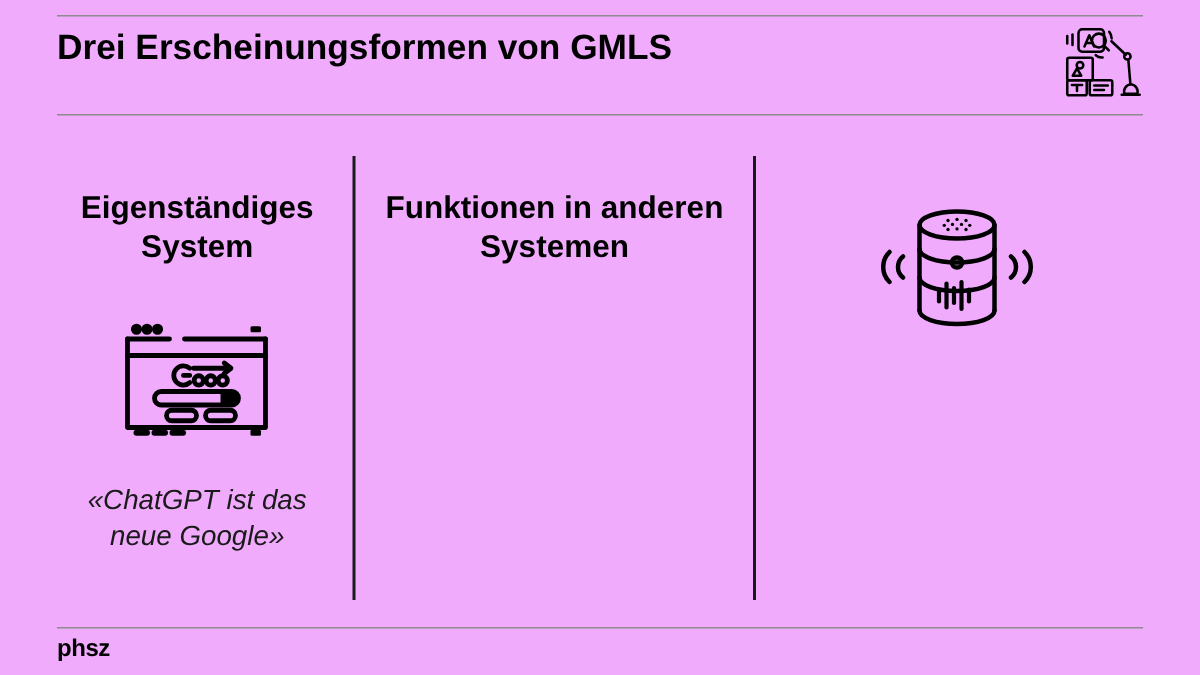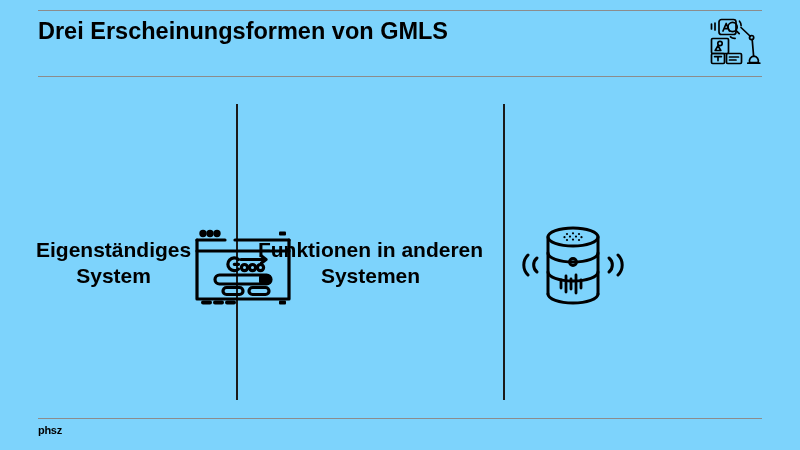--- a/index.html
+++ b/index.html
@@ -7,21 +7,21 @@
     width: 800px;
     height: 450px;
     background: #ffffff;
     font-family: "Liberation Sans", sans-serif;
     overflow: hidden;
   }
   .slide {
     position: relative;
     width: 800px;
     height: 450px;
-    background: #7dd3fc;
+    background: #f0abfc;
   }
 
   
   .rule-top {
     position: absolute;
     left: 38px;
     top: 10px;
     width: 724px;
     height: 1px;
     background: #8c8c8c;
@@ -60,24 +60,23 @@
     top: 104px;
     width: 744px;
     height: 296px;
     display: flex;
     flex-direction: row;
     align-items: stretch;
   }
   .col {
     position: relative;
     display: flex;
-    flex-direction: row;
+    flex-direction: column;
     align-items: center;
     padding: 0 8px;
-    justify-content: space-between;
   }
   .col-1 { width: 208px; }
   .col-2 { width: 267px; }
   .col-3 { width: 269px; }
 
   .divider {
     width: 2px;
     background: #1a1a1a;
     align-self: stretch;
     flex: 0 0 2px;
@@ -121,21 +120,21 @@
     left: 38px;
     top: 418px;
     width: 724px;
     height: 1px;
     background: #8c8c8c;
   }
   .footer-logo {
     position: absolute;
     left: 38px;
     top: 424px;
-    font-size: 11px;
+    font-size: 16px;
     font-weight: bold;
     color: #000000;
     letter-spacing: -0.3px;
     font-family: "Liberation Sans", sans-serif;
   }
 </style>
 </head>
 <body>
 
 <div class="slide">
@@ -207,20 +206,21 @@
           <rect x="32" y="64.5" width="20" height="7" rx="3.5"></rect>
           <rect x="58" y="64.5" width="20" height="7" rx="3.5"></rect>
 
           <line x1="12" y1="79.5" x2="19" y2="79.5" stroke-width="4"></line>
           <line x1="24" y1="79.5" x2="31" y2="79.5" stroke-width="4"></line>
           <line x1="36" y1="79.5" x2="43" y2="79.5" stroke-width="4"></line>
           <rect x="88" y="77.5" width="7" height="4" rx="1" fill="#000" stroke="none"></rect>
         </svg>
       </div>
 
+      <div class="col-quote quote-sans">«ChatGPT ist das neue Google»</div>
     </div>
 
     <div class="divider"></div>
 
     <div class="col col-2">
       <div class="col-heading">Funktionen in anderen Systemen</div>
 
 
     </div>
 

